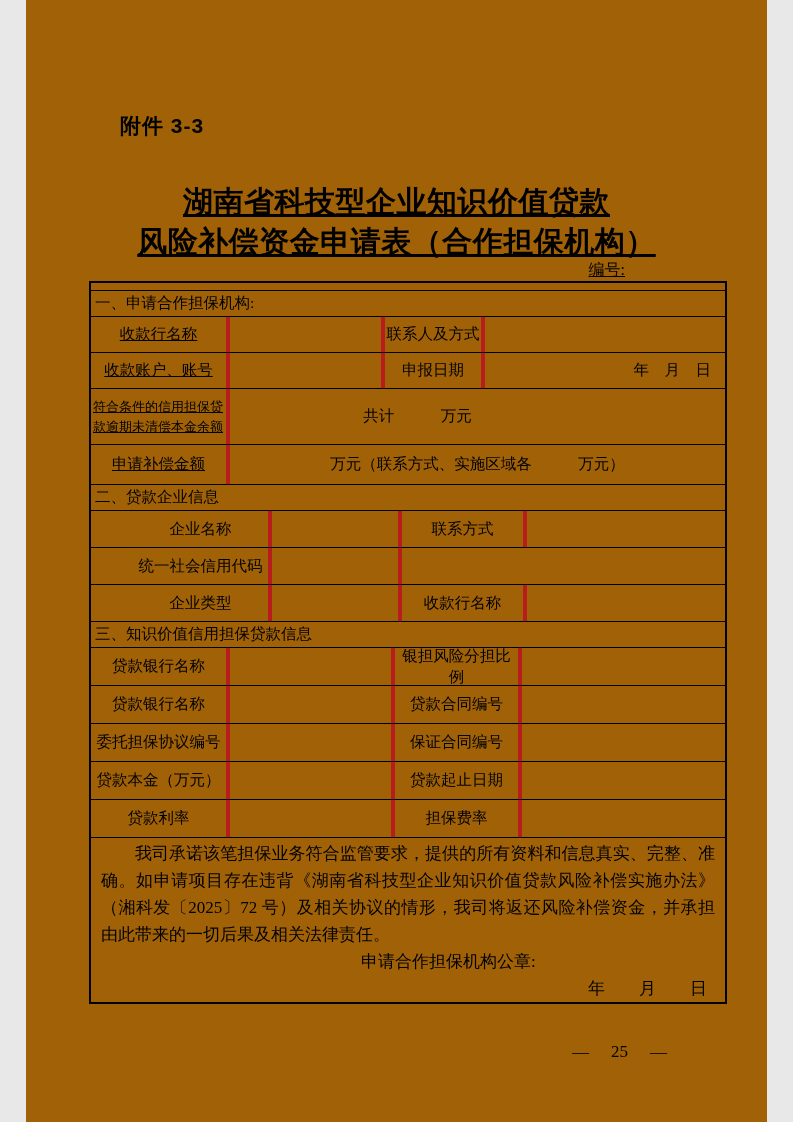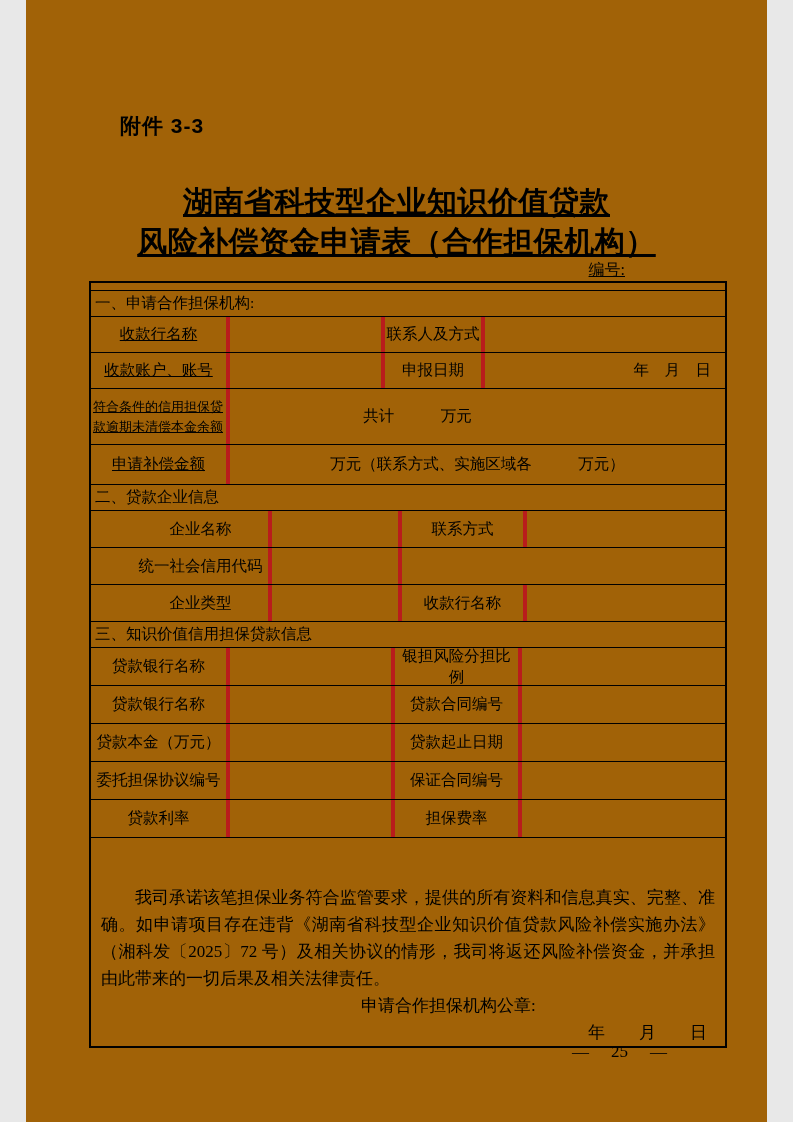--- a/index.html
+++ b/index.html
@@ -34,21 +34,21 @@
   }
   .row{display:flex;border-bottom:1px solid #000;box-sizing:border-box;}
   .row:last-child{border-bottom:none;}
   .r-thin{height:8px;}
   .r-sech{height:26px;align-items:center;padding-left:4px;}
   .r-std1{height:36px;}
   .r-ovd{height:56px;}
   .r-comp{height:40px;}
   .r-std2{height:37px;padding-left:42px;}
   .r-std3{height:38px;}
-  .r-commit{height:164px;display:block;padding:2px 10px 0 10px;font-size:17px;line-height:27px;margin-top:44px;}
+  .r-commit{height:164px;display:block;padding:2px 10px 0 10px;font-size:17px;line-height:27px;}
   .c{
     display:flex;align-items:center;justify-content:center;
     box-sizing:border-box;text-align:center;
   }
   .c + .c{border-left:4px solid #b91c1c;}
   
   .s1c1{width:135px;text-decoration:underline;} .s1c2{width:155px;} .s1c3{width:100px;} .s1c4{flex:1;}
   
   .s2c1{width:135px;} .s2c2{width:130px;} .s2c3{width:125px;} .s2c4{flex:1;}
   
@@ -144,30 +144,30 @@
     </div>
 
     <div class="row r-std3">
       <div class="c s3c1">贷款银行名称</div>
       <div class="c s3c2"></div>
       <div class="c s3c3">贷款合同编号</div>
       <div class="c s3c4"></div>
     </div>
 
     <div class="row r-std3">
-      <div class="c s3c1">贷款本金（万元）</div>
+      <div class="c s3c1">委托担保协议编号</div>
       <div class="c s3c2"></div>
-      <div class="c s3c3">贷款起止日期</div>
+      <div class="c s3c3">保证合同编号</div>
       <div class="c s3c4"></div>
     </div>
 
     <div class="row r-std3">
-      <div class="c s3c1">委托担保协议编号</div>
+      <div class="c s3c1">贷款本金（万元）</div>
       <div class="c s3c2"></div>
-      <div class="c s3c3">保证合同编号</div>
+      <div class="c s3c3">贷款起止日期</div>
       <div class="c s3c4"></div>
     </div>
 
     <div class="row r-std3">
       <div class="c s3c1">贷款利率</div>
       <div class="c s3c2"></div>
       <div class="c s3c3">担保费率</div>
       <div class="c s3c4"></div>
     </div>
 

